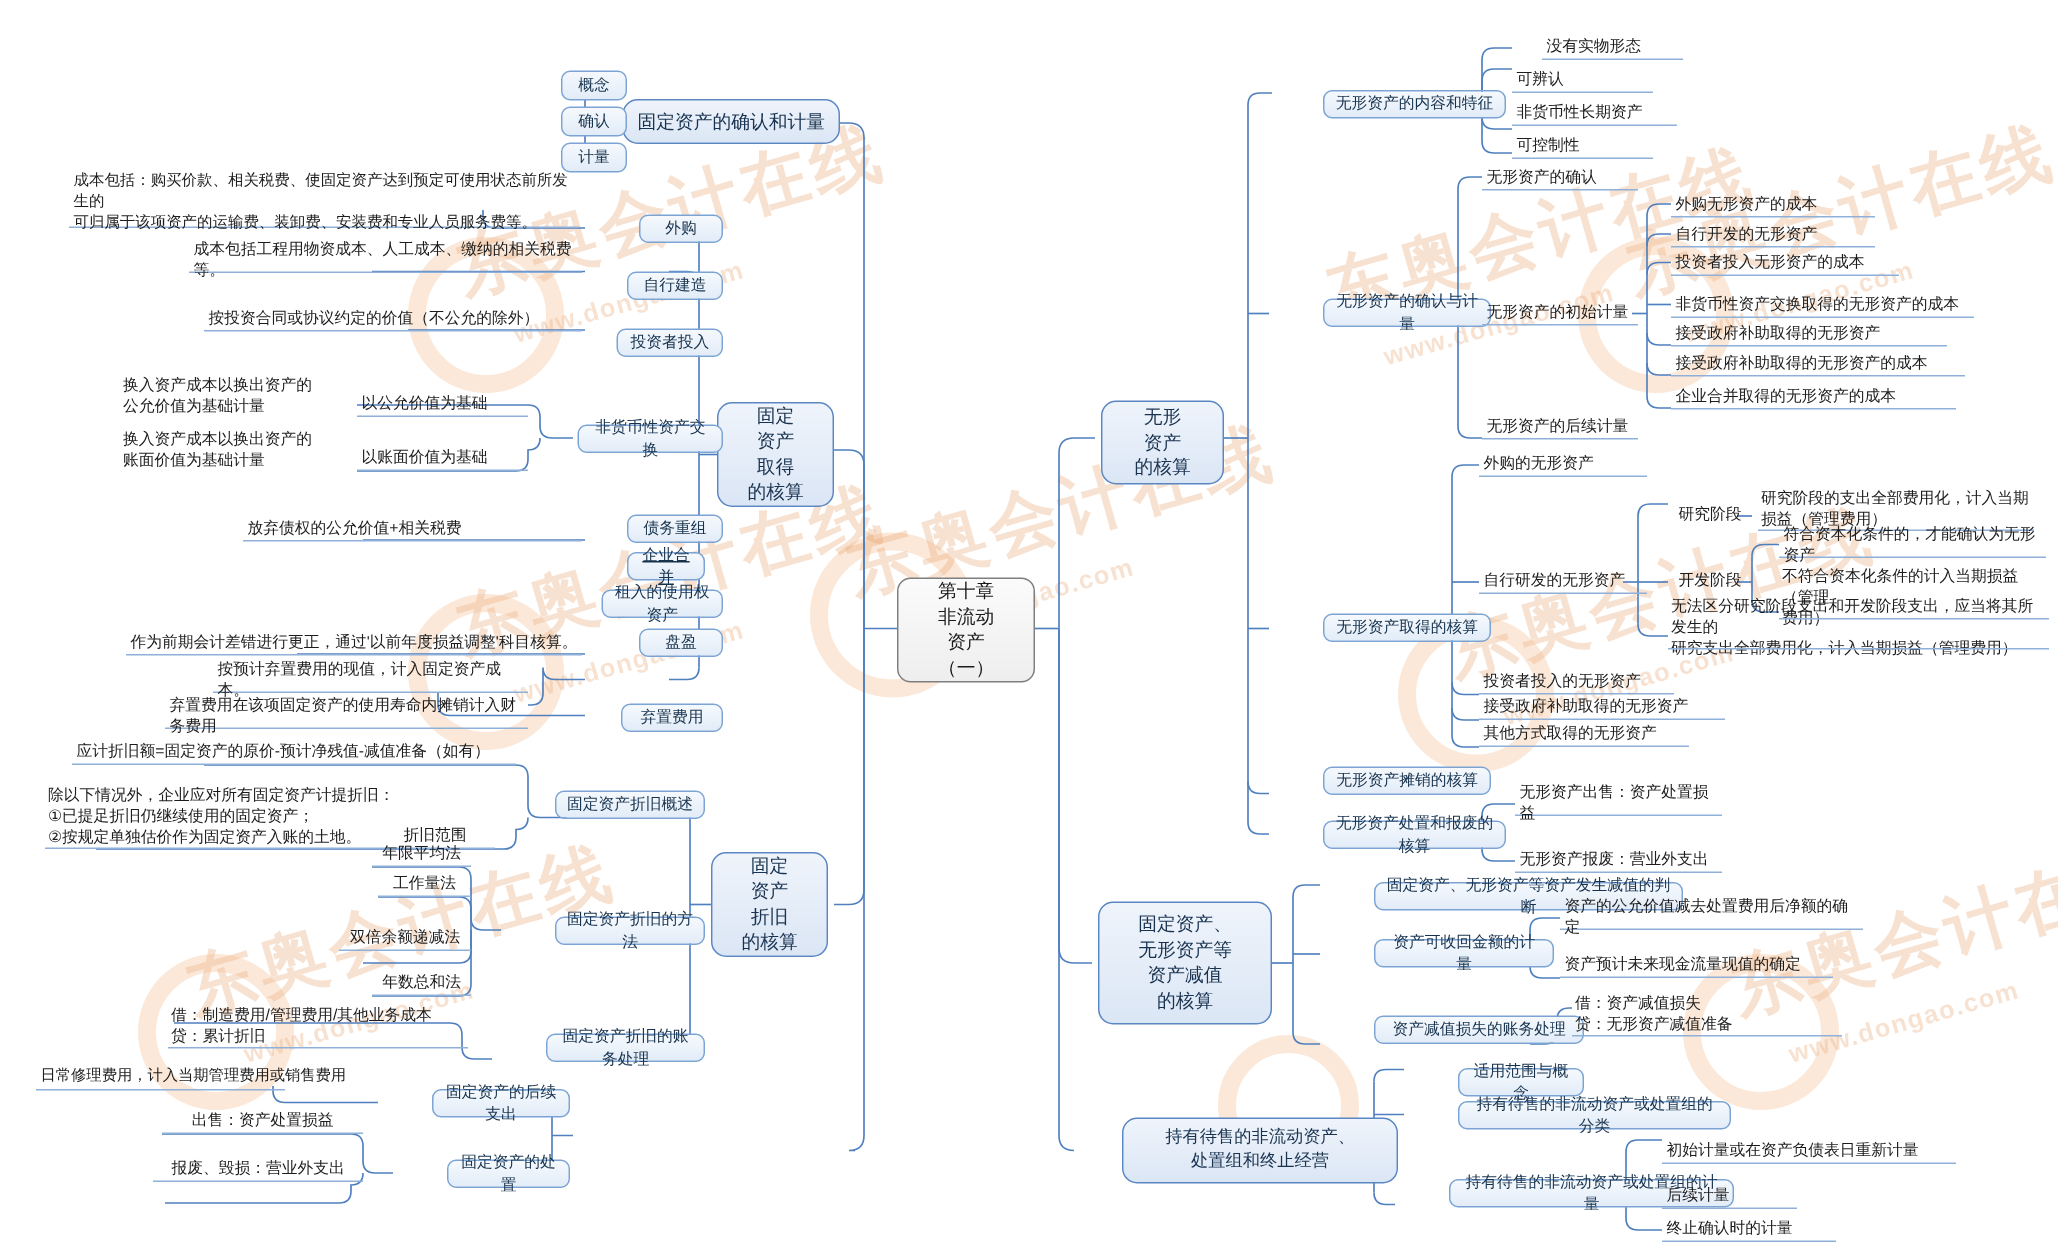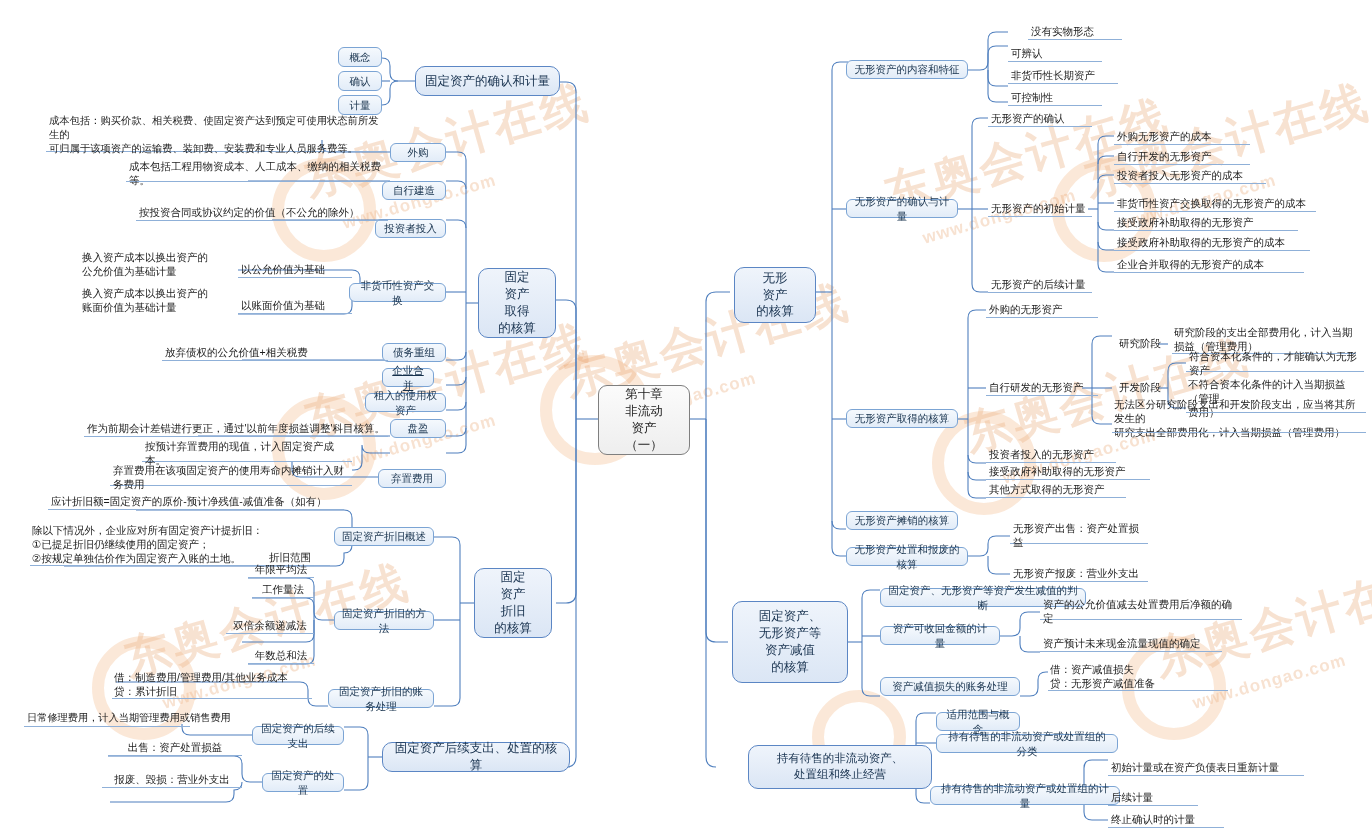--- a/index.html
+++ b/index.html
@@ -25,21 +25,21 @@
   
   .n-l1{
     background:linear-gradient(180deg,#eff4fb 0%,#dbe6f5 100%);
     border:1.2px solid #5b86c4;border-radius:10px;
     font-size:12.5px;color:#18324f;padding:5px 8px;
   }
   
   .n-l3{
     background:linear-gradient(180deg,#f5f9fd 0%,#e2ecf8 100%);
     border:1px solid #7ba4d4;border-radius:6px;
-    font-size:10.5px;color:#17324d;padding:2px 7px;
+    font-size:10.5px;color:#17324d;padding:2px 7px;margin-left:36px;
   }
   
   .n-leaf{
     border:0;background:transparent;border-bottom:1px solid #8fb0d8;
     font-size:10.5px;color:#1c1c1c;padding:1px 3px 2px 3px;
     justify-content:flex-start;text-align:left;border-radius:0;
   }
   .n-leaf.center{justify-content:center;text-align:center;}
   .n-plain{
     border:0;background:transparent;font-size:10.5px;color:#1c1c1c;
@@ -296,21 +296,20 @@
 
   <div class="node n-leaf center" style="left:248px;top:562px;width:66px;height:16px;">年限平均法</div>
   <div class="node n-leaf center" style="left:252px;top:582px;width:62px;height:16px;">工作量法</div>
   <div class="node n-leaf center" style="left:226px;top:618px;width:88px;height:16px;">双倍余额递减法</div>
   <div class="node n-leaf center" style="left:248px;top:648px;width:66px;height:16px;">年数总和法</div>
 
   <div class="node n-plain" style="left:112px;top:670px;width:200px;height:28px;">借：制造费用/管理费用/其他业务成本
   贷：累计折旧</div>
   <div class="node" style="left:112px;top:698px;width:200px;height:1px;border-bottom:1px solid #8fb0d8;"></div>
 
-  <div class="node n-l1" style="left:382px;top:742px;width:188px;height:30px;">固定资产后续支出、处置的核算</div>
   <div class="node n-l3" style="left:252px;top:726px;width:92px;height:19px;">固定资产的后续支出</div>
   <div class="node n-l3" style="left:262px;top:773px;width:82px;height:19px;">固定资产的处置</div>
   <div class="node n-leaf" style="left:24px;top:711px;width:166px;height:16px;white-space:nowrap;font-size:10.2px;">日常修理费用，计入当期管理费用或销售费用</div>
   <div class="node n-leaf center" style="left:108px;top:740px;width:134px;height:16px;">出售：资产处置损益</div>
   <div class="node n-leaf center" style="left:102px;top:772px;width:140px;height:16px;">报废、毁损：营业外支出</div>
 
   <div class="node n-l1" style="left:734px;top:267px;width:82px;height:56px;">无形
 资产
 的核算</div>
 

